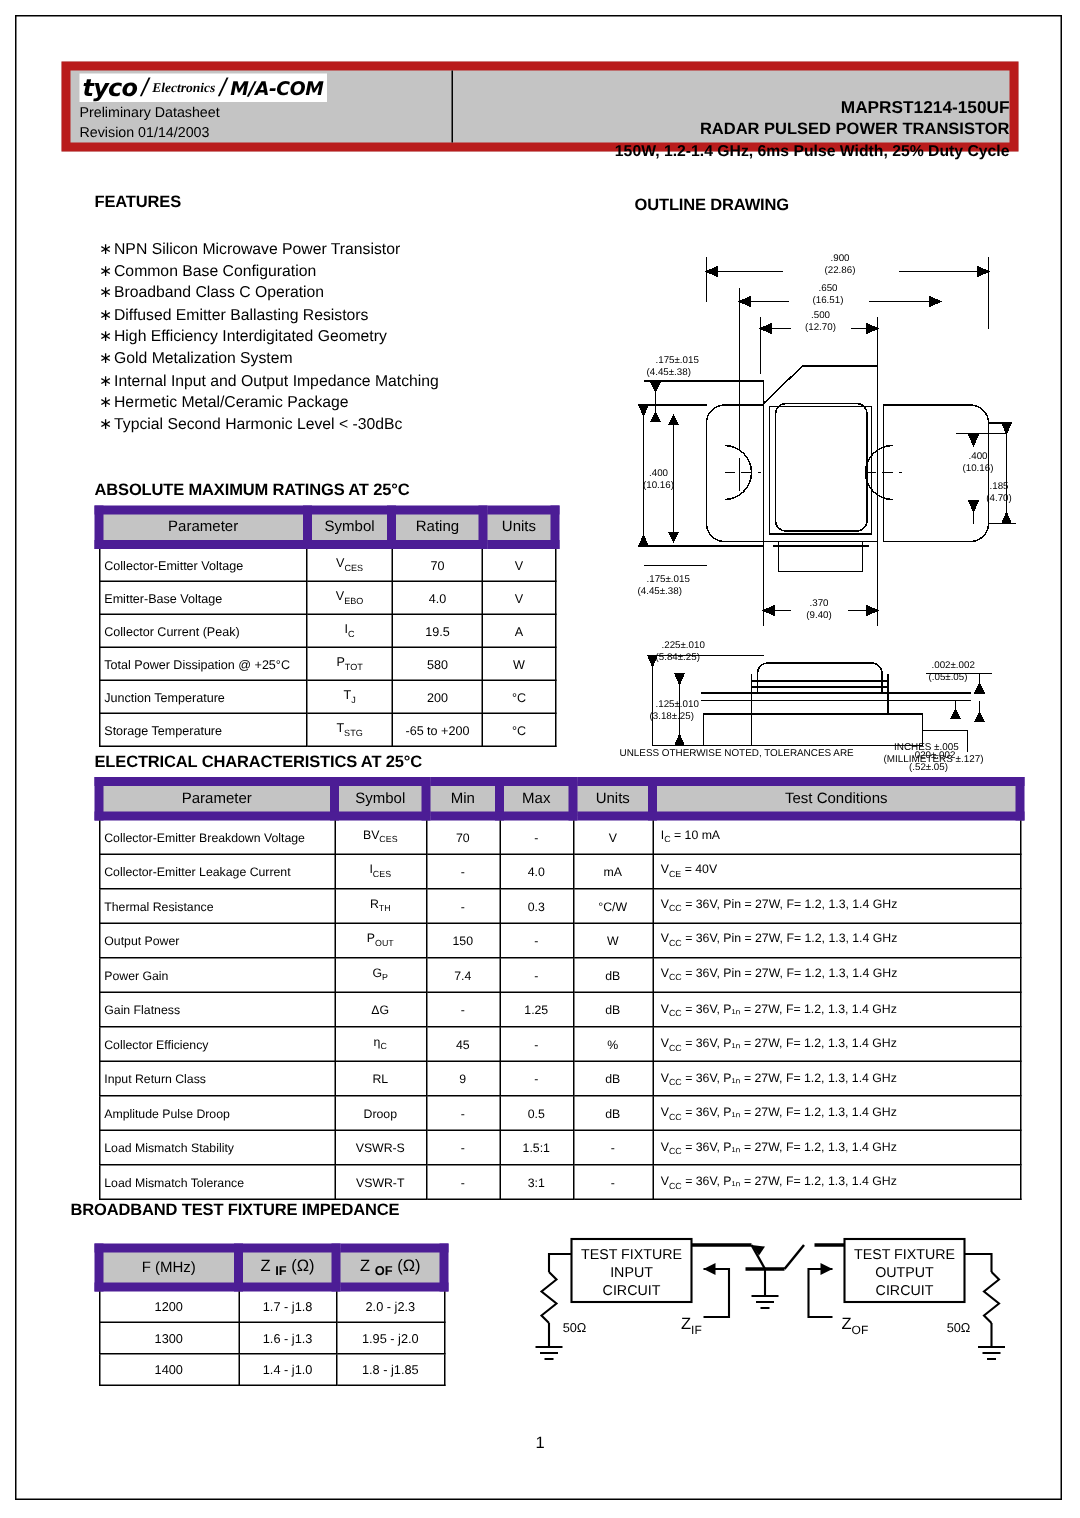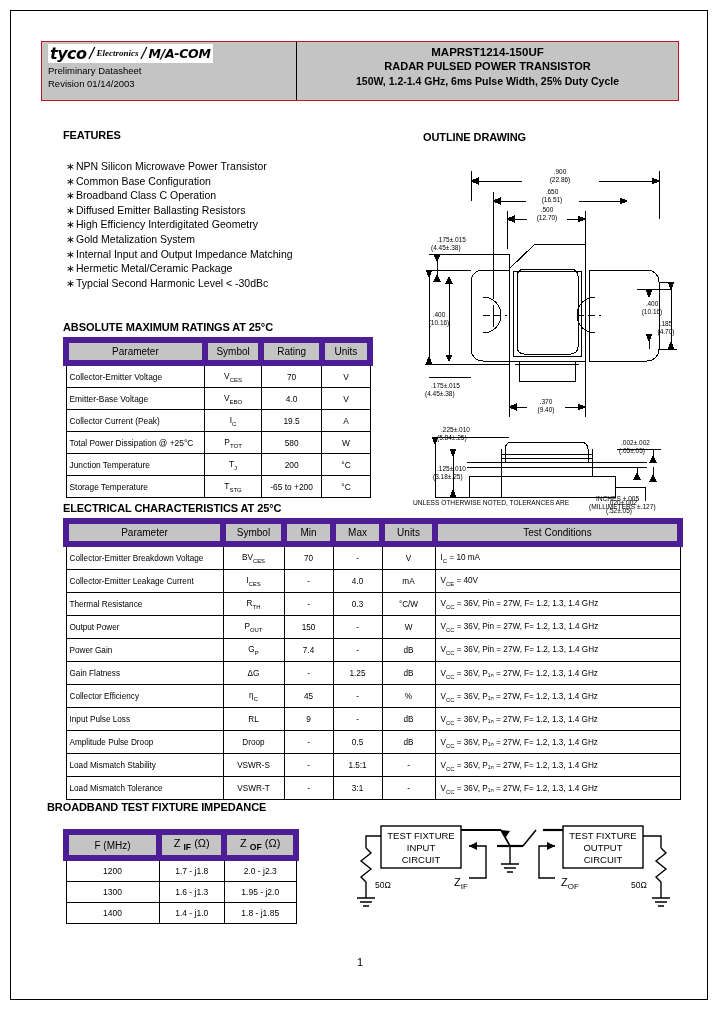--- a/index.html
+++ b/index.html
@@ -25,21 +25,21 @@
     box-sizing: border-box;
     background: #fff;
   }
   
   .header {
     position: absolute;
     left: 30px;
     top: 30px;
     width: 638px;
     height: 60px;
-    border: 1px solid #b91c1c;
+    border: 6px solid #b91c1c;
     box-sizing: border-box;
     background: #c4c4c4;
     display: flex;
   }
   .header-left {
     width: 255px;
     box-sizing: border-box;
     border-right: 1px solid #000;
     padding: 2px 0 0 6px;
   }
@@ -83,22 +83,22 @@
     line-height: 17px;
     letter-spacing: -0.3px;
   }
   .hdr-sub {
     font-size: 9.5px;
     line-height: 12px;
     margin-top: 1px;
   }
   .header-right {
     flex: 1;
-    text-align: center;
-    padding-top: 3px;
+    text-align: right;
+    padding-top: 18px;
   }
   .hdr-title {
     font-size: 11.5px;
     font-weight: bold;
     line-height: 14px;
   }
   .hdr-sub2 {
     font-size: 11px;
     font-weight: bold;
     line-height: 15px;
@@ -468,21 +468,21 @@
         </tr>
         <tr>
           <td class="p">Collector Efficiency</td>
           <td class="s">η<sub>C</sub></td>
           <td class="mn">45</td>
           <td class="mx">-</td>
           <td class="u">%</td>
           <td class="tc">V<sub>CC</sub> = 36V, P₁ₙ = 27W, F= 1.2, 1.3, 1.4 GHz</td>
         </tr>
         <tr>
-          <td class="p">Input Pulse Loss</td>
+          <td class="p">Input Return Class</td>
           <td class="s">RL</td>
           <td class="mn">9</td>
           <td class="mx">-</td>
           <td class="u">dB</td>
           <td class="tc">V<sub>CC</sub> = 36V, P₁ₙ = 27W, F= 1.2, 1.3, 1.4 GHz</td>
         </tr>
         <tr>
           <td class="p">Amplitude Pulse Droop</td>
           <td class="s">Droop</td>
           <td class="mn">-</td>

